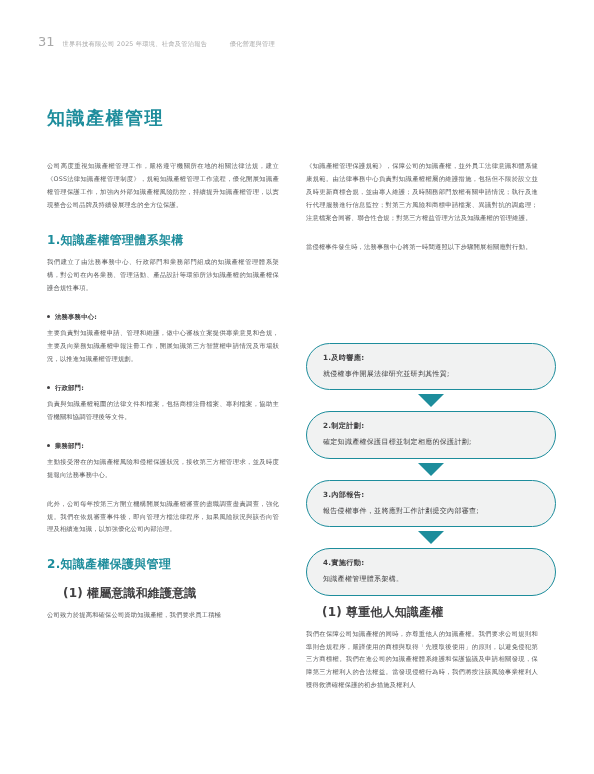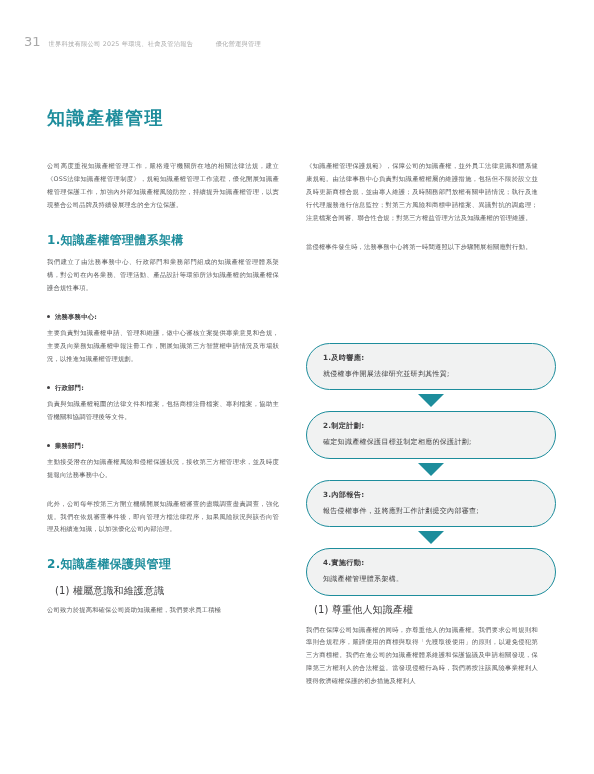--- a/index.html
+++ b/index.html
@@ -7,21 +7,21 @@
     width:594px;height:774px;
     background:#ffffff;
     font-family:"DejaVu Sans", sans-serif;
     overflow:hidden;
     position:relative;
   }
   .page{position:absolute;inset:0;}
 
   
   .header{
-    position:absolute;left:24px;top:34px;
+    position:absolute;left:38px;top:34px;
     display:flex;align-items:baseline;gap:8px;
     color:#a8a8a8;
   }
   .header .pgnum{font-size:13px;letter-spacing:0px;color:#a8a8a8;}
   .header .crumbs{font-size:6.3px;color:#a8a8a8;letter-spacing:.2px;}
   .header .crumbs .sep{display:inline-block;width:18px;}
 
   
   .page-title{
     position:absolute;left:47px;top:106px;
@@ -42,22 +42,22 @@
   .col.left{left:47px;}
   .col.right{left:306px;}
 
   p{margin:0 0 9px 0;}
 
   .h-num{
     color:#1d8d9c;font-weight:bold;font-size:12px;
     margin:0 0 4px 0;letter-spacing:.3px;
   }
   .h-paren{
-    color:#414042;font-weight:normal;font-size:10px;
-    margin:0 0 3px 8px;
+    color:#414042;font-weight:bold;font-size:12px;
+    margin:0 0 3px 16px;
   }
   .bullet{
     color:#414042;font-weight:bold;font-size:6.4px;
     margin:0 0 3px 0;
     position:relative;padding-left:8px;
   }
   .bullet::before{
     content:"";position:absolute;left:0;top:4px;
     width:3px;height:3px;background:#414042;border-radius:50%;
   }

